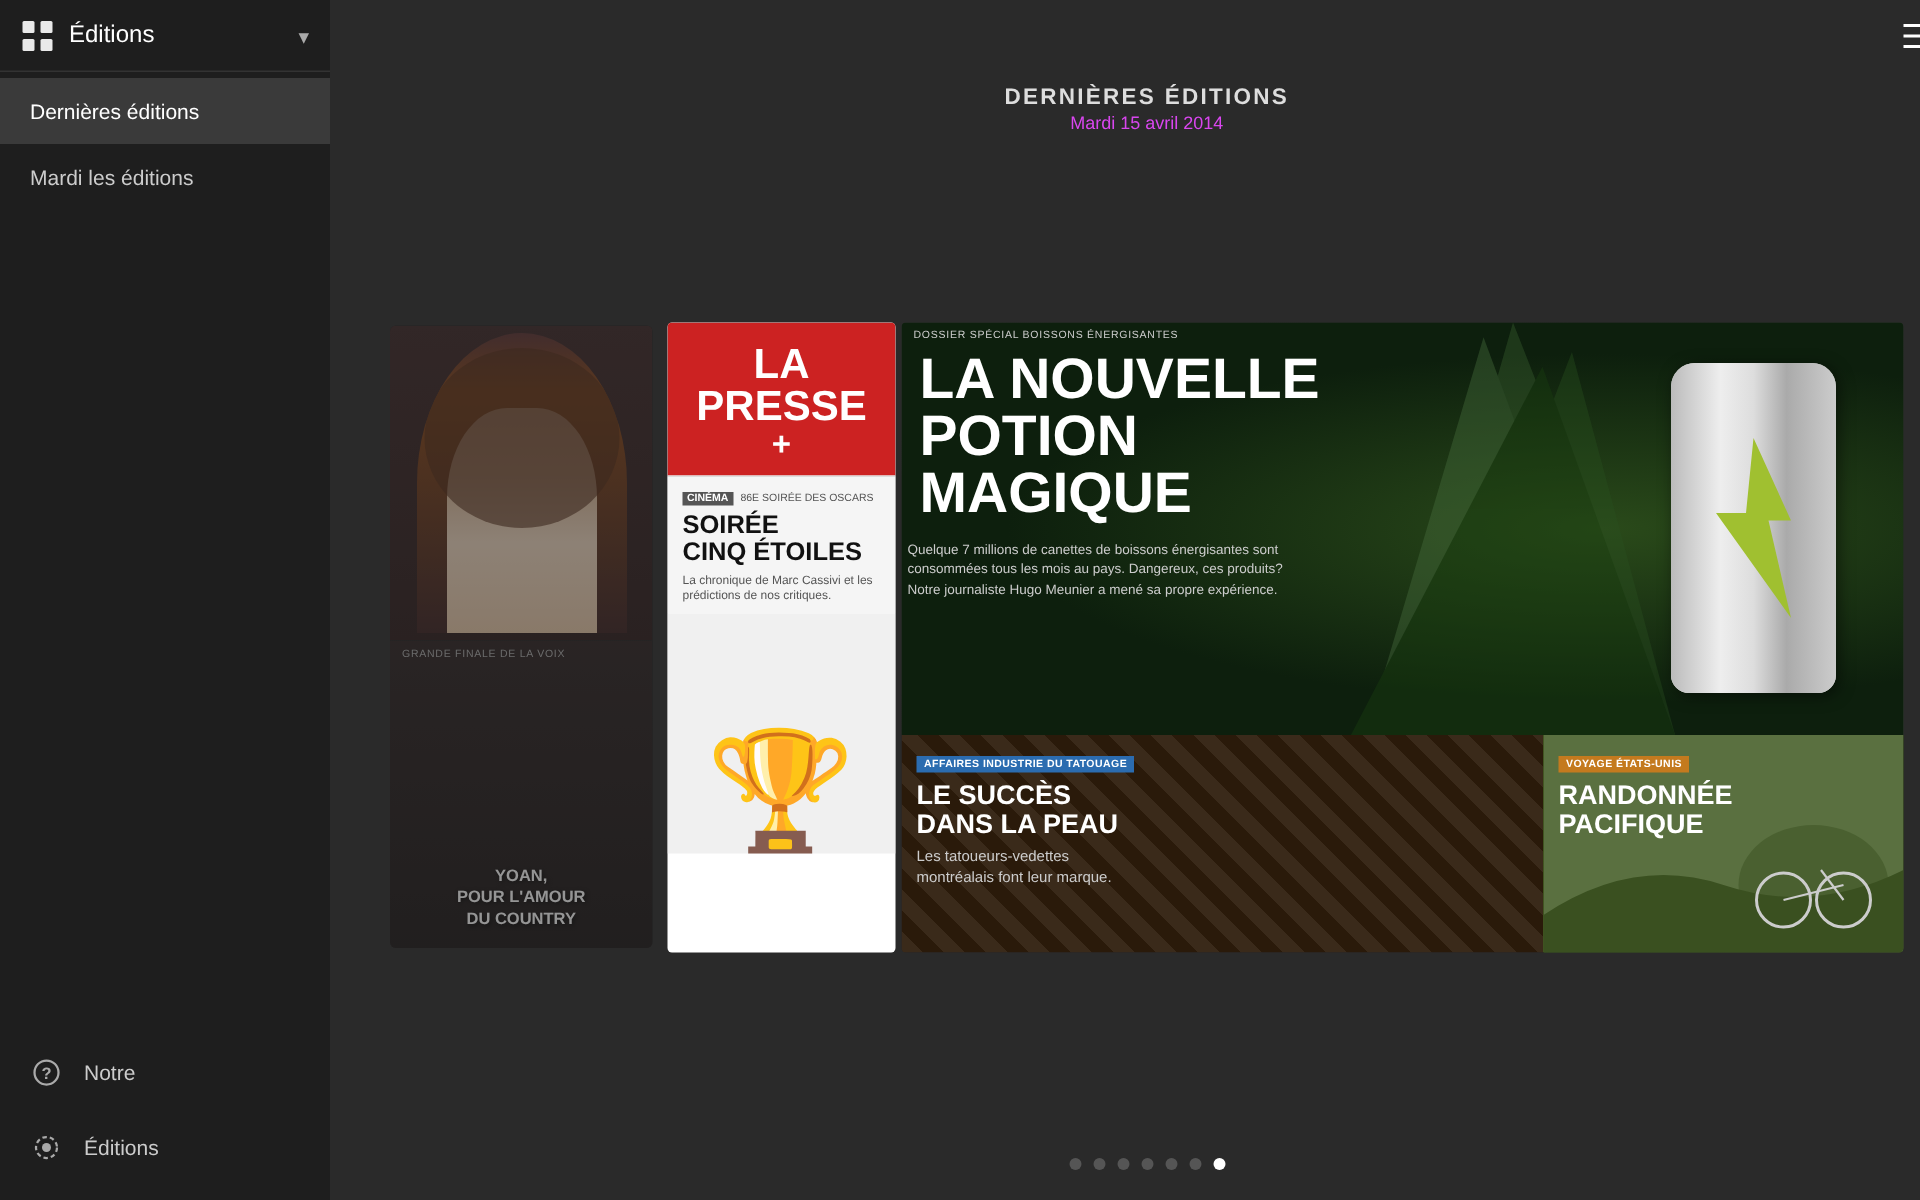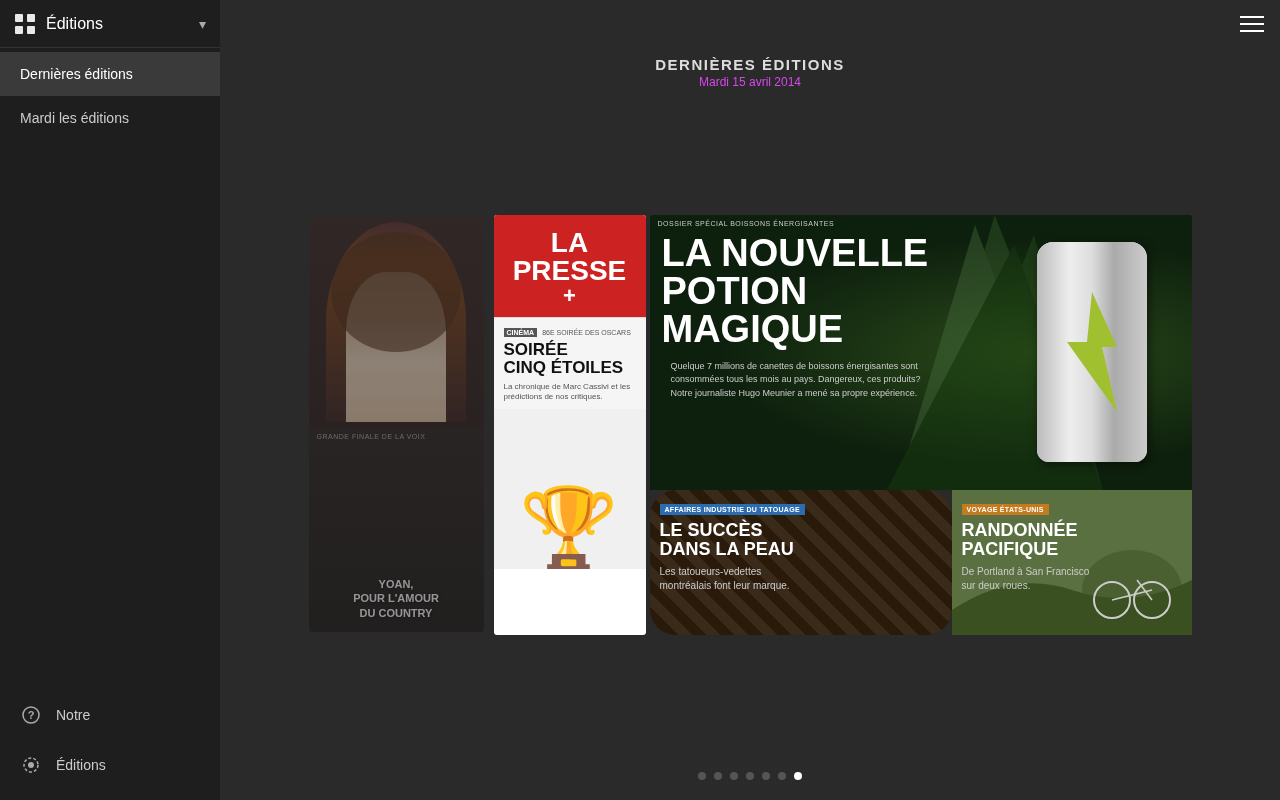--- a/index.html
+++ b/index.html
@@ -321,21 +321,21 @@
     }
 
     .lp-oscar-figure {
       font-size: 80px;
       line-height: 1;
       color: #c8a84b;
     }
 
     
     #next-edition {
-      width: 542px;
+      width: 668px;
       height: 420px;
       border-radius: 3px;
       overflow: hidden;
       flex-shrink: 0;
       margin-left: 4px;
     }
 
     .next-top-row {
       display: flex;
       height: 275px;
@@ -362,21 +362,21 @@
       font-weight: 900;
       color: #fff;
       line-height: 1;
       padding: 4px 12px;
       text-transform: uppercase;
     }
 
     .next-feature-desc {
       font-size: 9px;
       color: #ccc;
-      padding: 8px 21px;
+      padding: 8px 4px;
       line-height: 1.5;
     }
 
     .next-feature-img {
       position: absolute;
       right: -10px;
       top: 0;
       bottom: 0;
       width: 220px;
       display: flex;
@@ -404,21 +404,20 @@
     }
 
     .next-bottom-left {
       flex: 1;
       background: #2d2218;
       position: relative;
       overflow: hidden;
       display: flex;
       flex-direction: column;
       padding: 8px 10px;
-      border-radius: 26px;
     }
 
     .next-bottom-badge {
       font-size: 7px;
       color: #fff;
       padding: 2px 5px;
       margin-bottom: 6px;
       font-weight: bold;
       letter-spacing: 0.3px;
       display: inline-block;
@@ -681,21 +680,20 @@
 
                 <circle cx="160" cy="110" r="18" stroke="#ccc" stroke-width="2" fill="none"></circle>
                 <circle cx="200" cy="110" r="18" stroke="#ccc" stroke-width="2" fill="none"></circle>
                 <line x1="160" y1="110" x2="200" y2="100" stroke="#ccc" stroke-width="1.5"></line>
                 <line x1="200" y1="110" x2="185" y2="90" stroke="#ccc" stroke-width="1.5"></line>
               </svg>
             </div>
             <div style="position:relative;z-index:2;">
               <span class="next-bottom-badge orange">VOYAGE ÉTATS-UNIS</span>
               <div class="next-bottom-title">RANDONNÉE<br>PACIFIQUE</div>
-              <div class="next-bottom-desc">De Portland à San Francisco<br>sur deux roues.</div>
             </div>
           </div>
         </div>
       </div>
 
     </div>
   </div>
 
   <div id="pagination">
     <div class="dot"></div>

